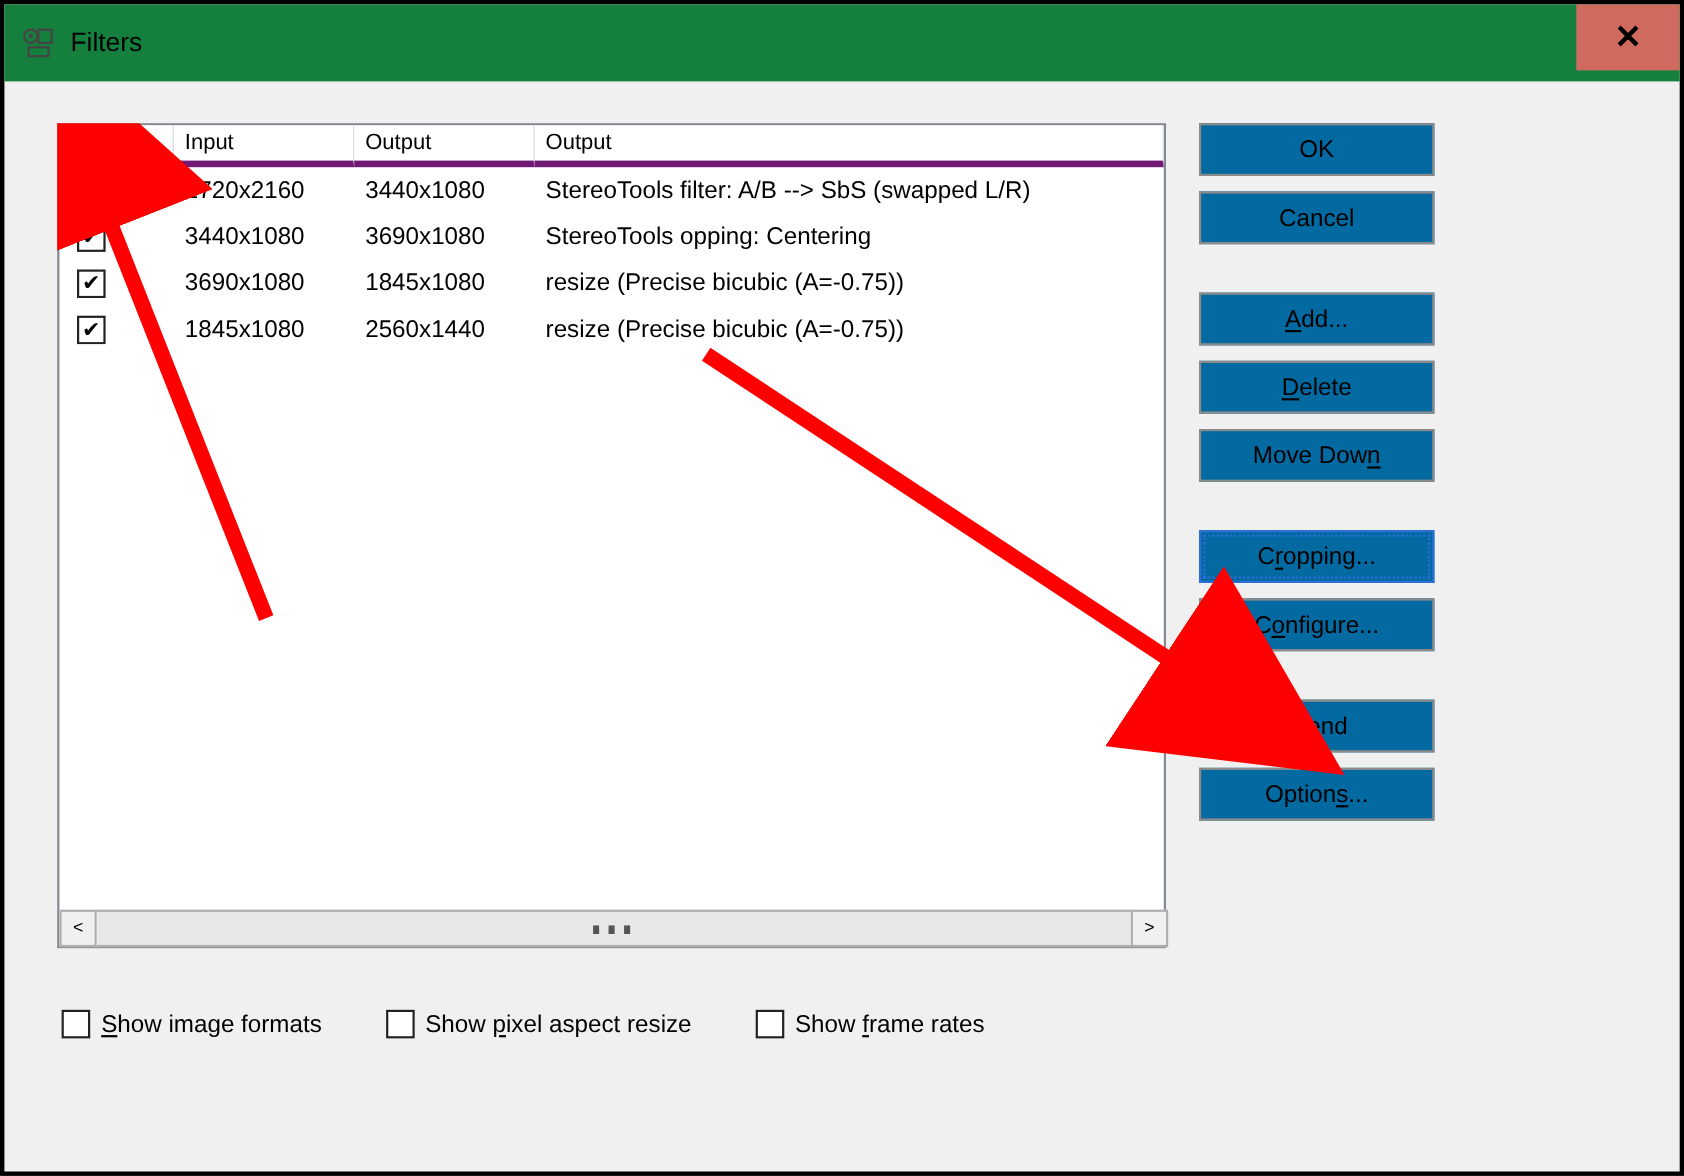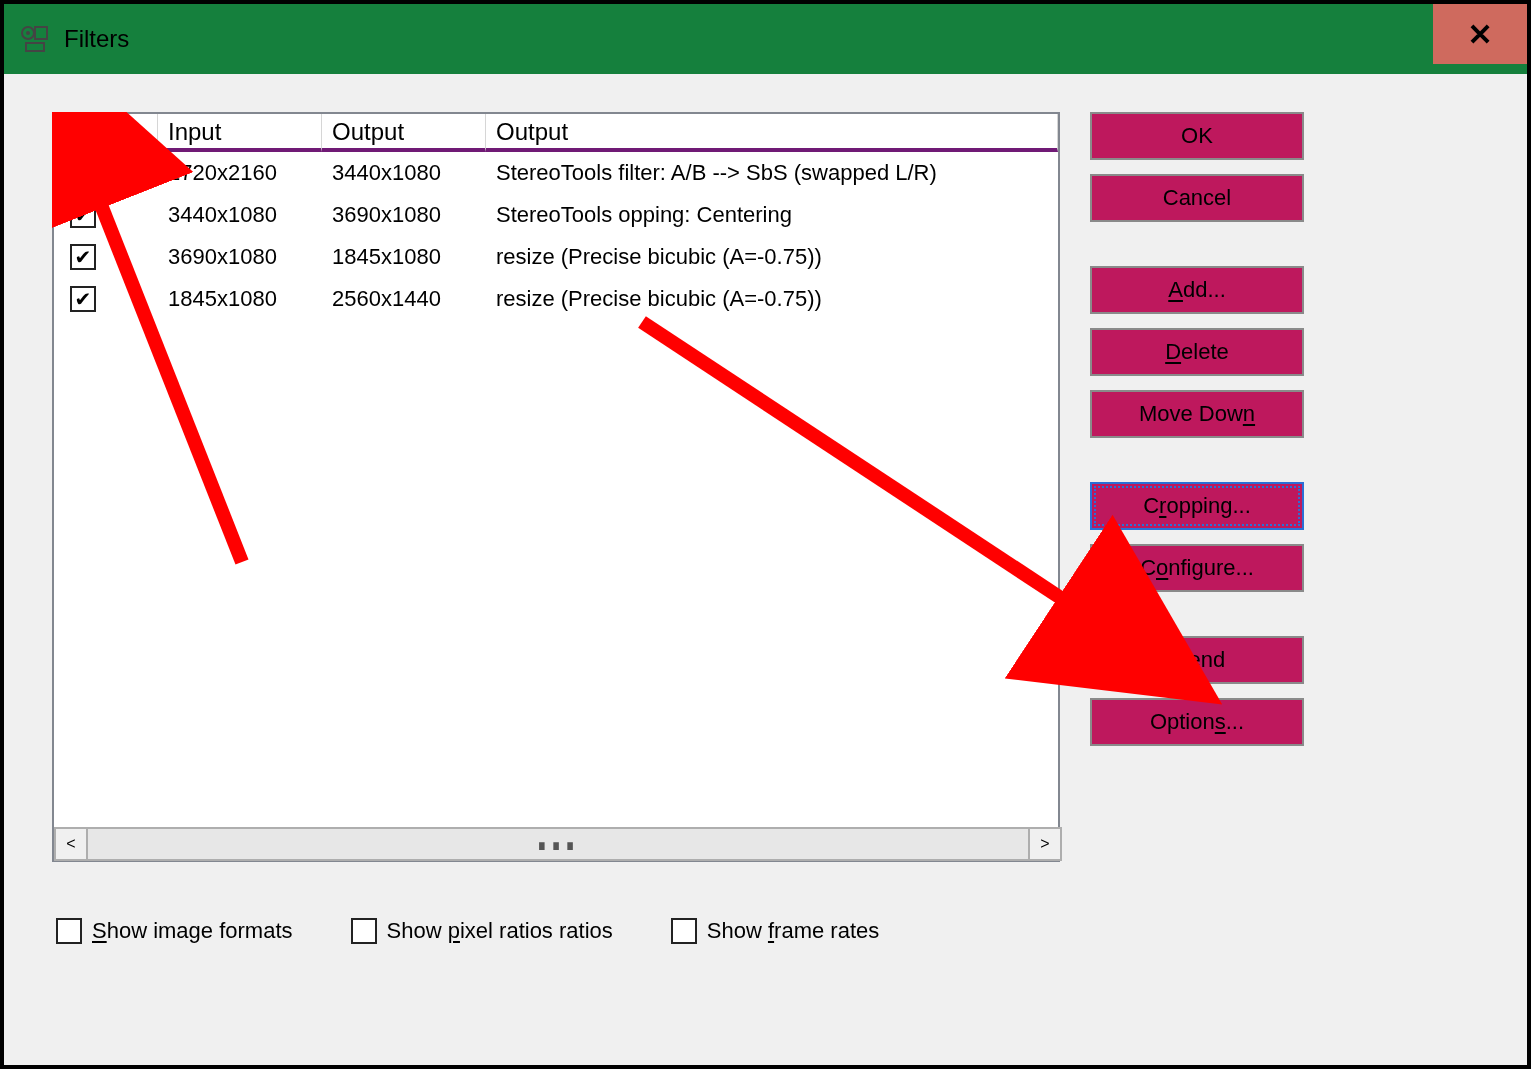--- a/index.html
+++ b/index.html
@@ -53,23 +53,23 @@
     background: #fff;
     border: 2px solid #828790;
   }
   .list-header {
     display: flex;
     height: 38px;
     background: #fff;
   }
   .hcell {
     border-right: 1px solid #d6d6d6;
-    border-bottom: 4px solid #701a75;
+    border-bottom: 6px solid #701a75;
     padding: 4px 10px 16px 10px;
-    font-size: 24px;
+    font-size: 20px;
     white-space: nowrap;
     overflow: hidden;
   }
   .col-chk   { width: 48px; }
   .col-flag  { width: 56px; }
   .col-input { width: 164px; }
   .col-output{ width: 164px; }
   .col-filter{ flex: 1; }
   .hcell.col-chk, .hcell.col-flag { border-right: 1px solid #d6d6d6; }
   .list-body { }
@@ -124,21 +124,21 @@
   .opt .box {
     width:26px;height:26px;border:2px solid #222;background:#fff;
   }
   .sidebar {
     position: absolute;
     left: 1038px; top: 0;
     width: 214px;
   }
   .btn {
     width: 214px; height: 48px;
-    background:#be185d;
+    background:#0369a1;
     border:2px solid #8a8a8a;
     display:flex;align-items:center;justify-content:center;
     font-size:22px;
     cursor:pointer;
     padding:0;
   }
   .btn + .btn { margin-top: 14px; }
   .gap-lg { margin-top: 44px !important; }
   .btn.focused { outline:2px dotted #2a6fd6; outline-offset:-6px; border-color:#2a6fd6; }
   .ul { text-decoration: underline; text-underline-offset: 3px; }
@@ -209,21 +209,21 @@
       </div>
     </div>
 
     <div class="bottom-checks">
       <label class="opt">
         <span class="box"></span>
         <span><span class="ul">S</span><span>how image formats</span></span>
       </label>
       <label class="opt">
         <span class="box"></span>
-        <span><span>Show </span><span class="ul">p</span><span>ixel ratios ratios</span></span>
+        <span><span>Show </span><span class="ul">p</span><span>ixel aspect resize</span></span>
       </label>
       <label class="opt">
         <span class="box"></span>
         <span><span>Show </span><span class="ul">f</span><span>rame rates</span></span>
       </label>
     </div>
 
     <div class="sidebar">
       <button class="btn">OK</button>
       <button class="btn">Cancel</button>

